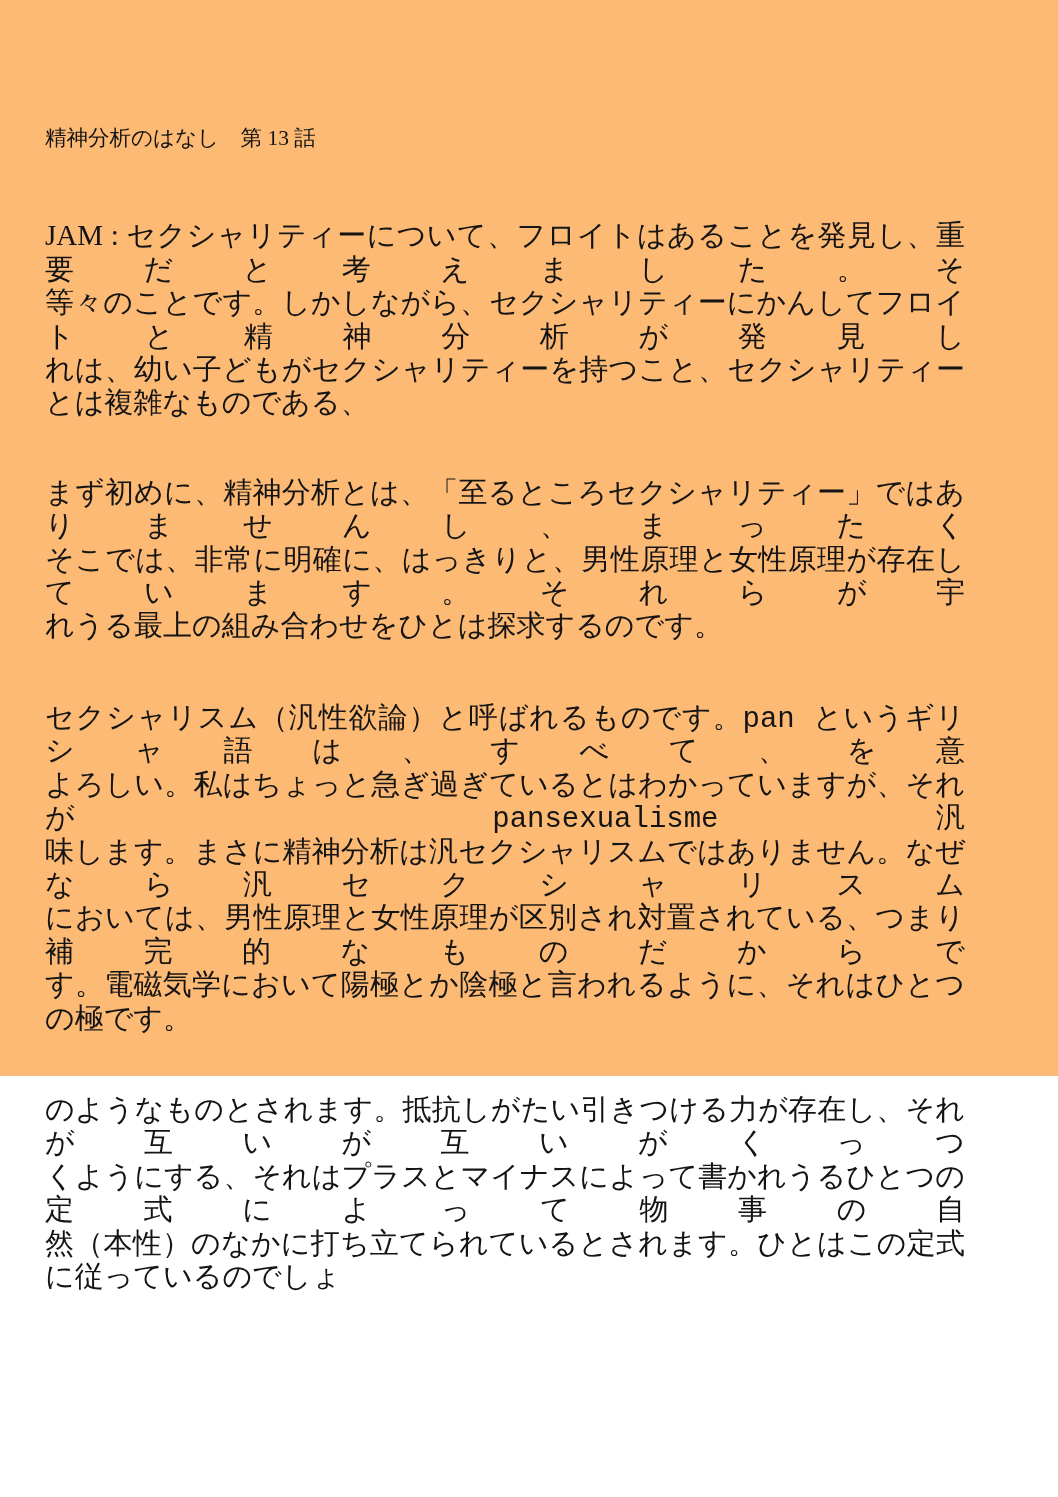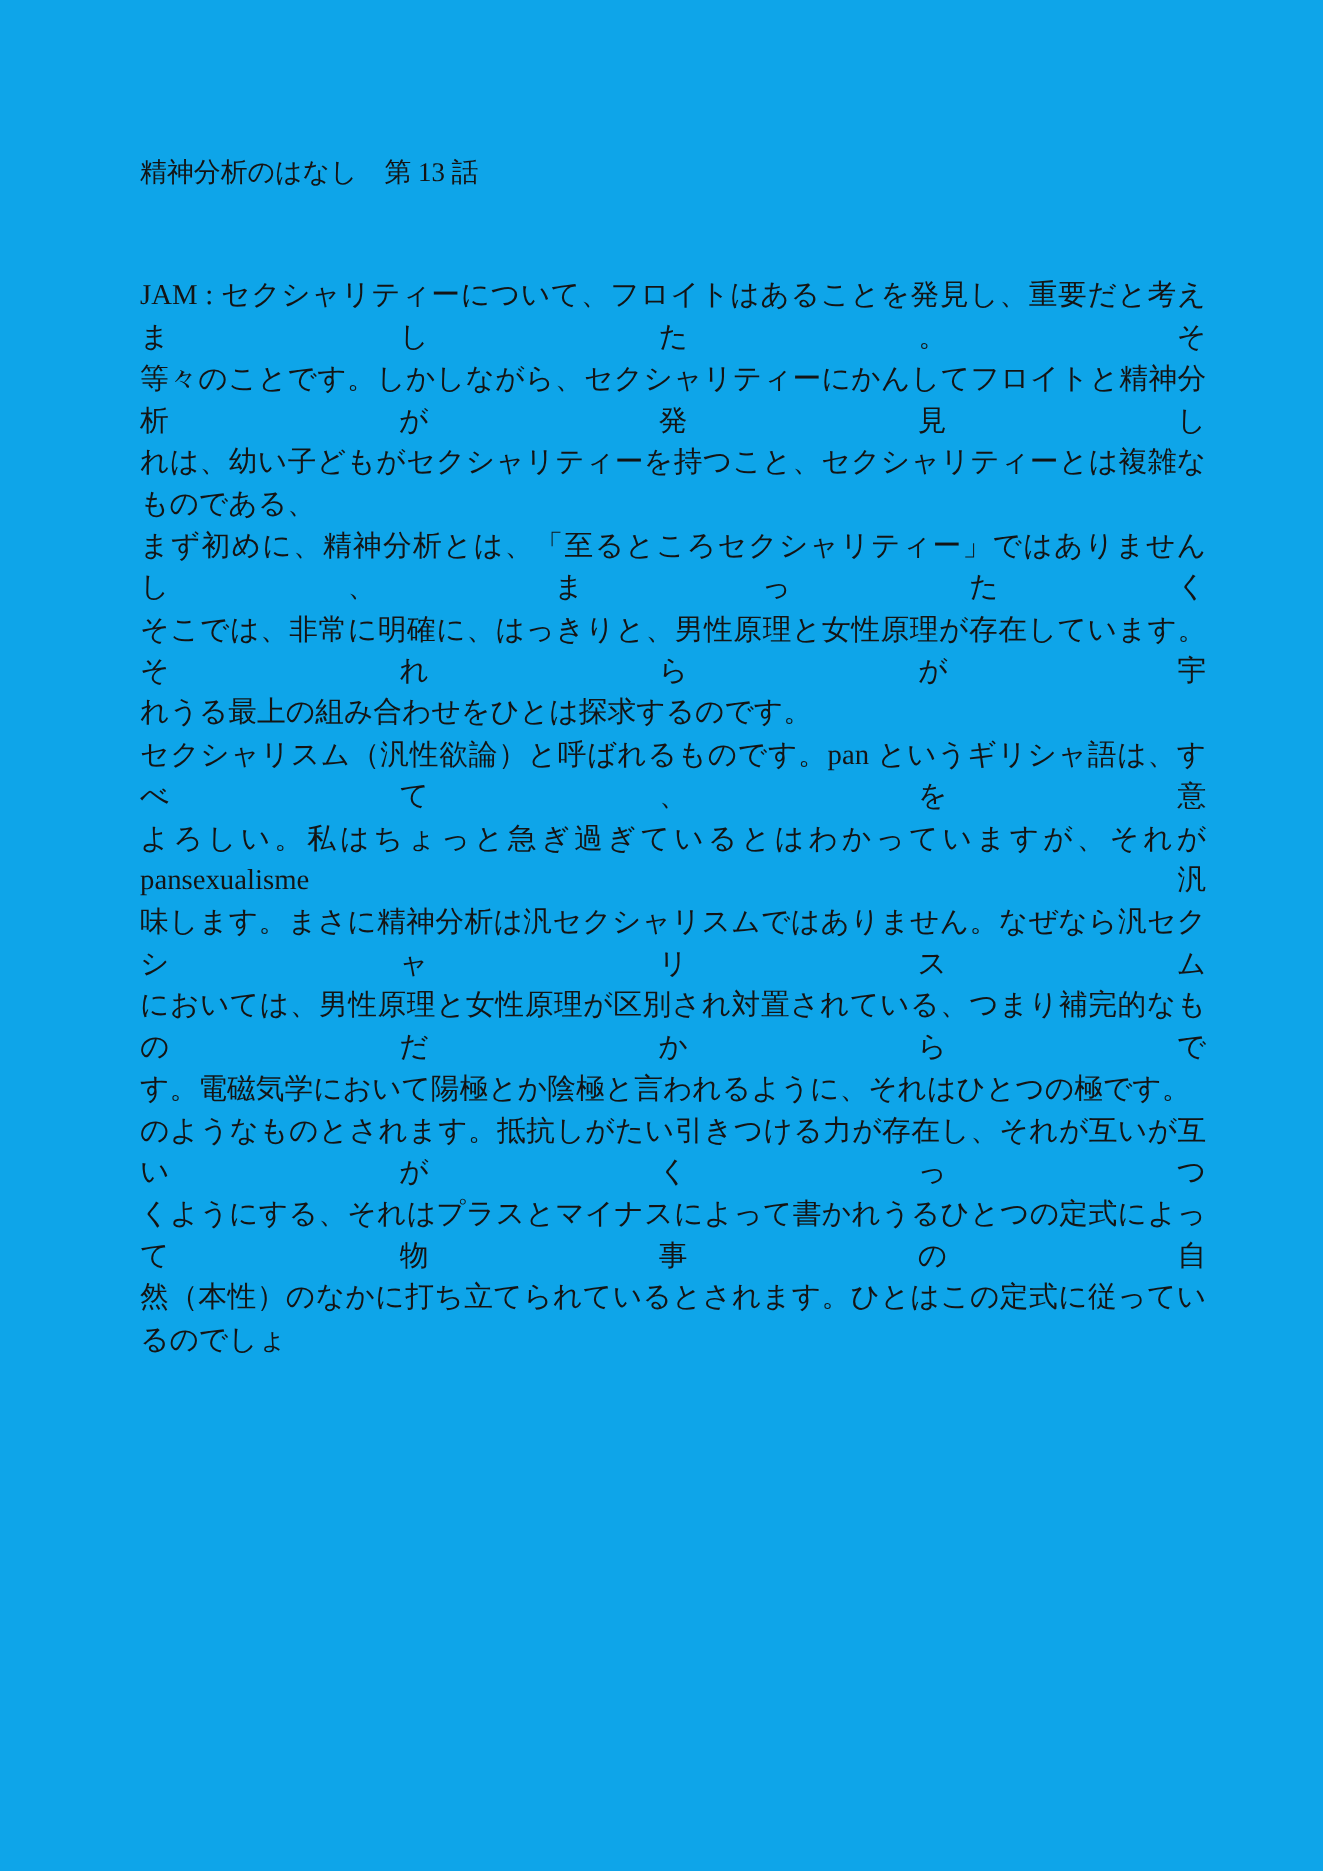--- a/index.html
+++ b/index.html
@@ -10,39 +10,41 @@
   body {
     width: 1058px;
     height: 1497px;
     overflow: hidden;
     color: #141414;
     font-family: "Liberation Serif", "DejaVu Serif", serif;
   }
   .page {
     box-sizing: border-box;
     width: 1058px;
-    height: 1497px;
-    padding: 122px 93px 0 112px;
-    background: #0ea5e9;
+    height: 1076px;
+    padding: 122px 93px 0 45px;
+    background: #fdba74;
   }
   .doc-title {
     font-size: 21.5px;
     line-height: 33.4px;
     margin: 0 0 64px 0;
     white-space: pre;
   }
   .paragraphs {
     width: 100%;
   }
   .para {
-    font-size: 23px;
+    font-size: 29px;
     line-height: 33.4px;
     margin: 0;
   }
   .para + .para {
+    margin-top: 58px;
+    font-family: Liberation Mono, monospace;
   }
   
   .paragraphs .para:nth-child(5) {
     margin-top: 25px;
   }
   .line {
     text-align: justify;
     text-align-last: justify;
   }
   .line:last-child {

